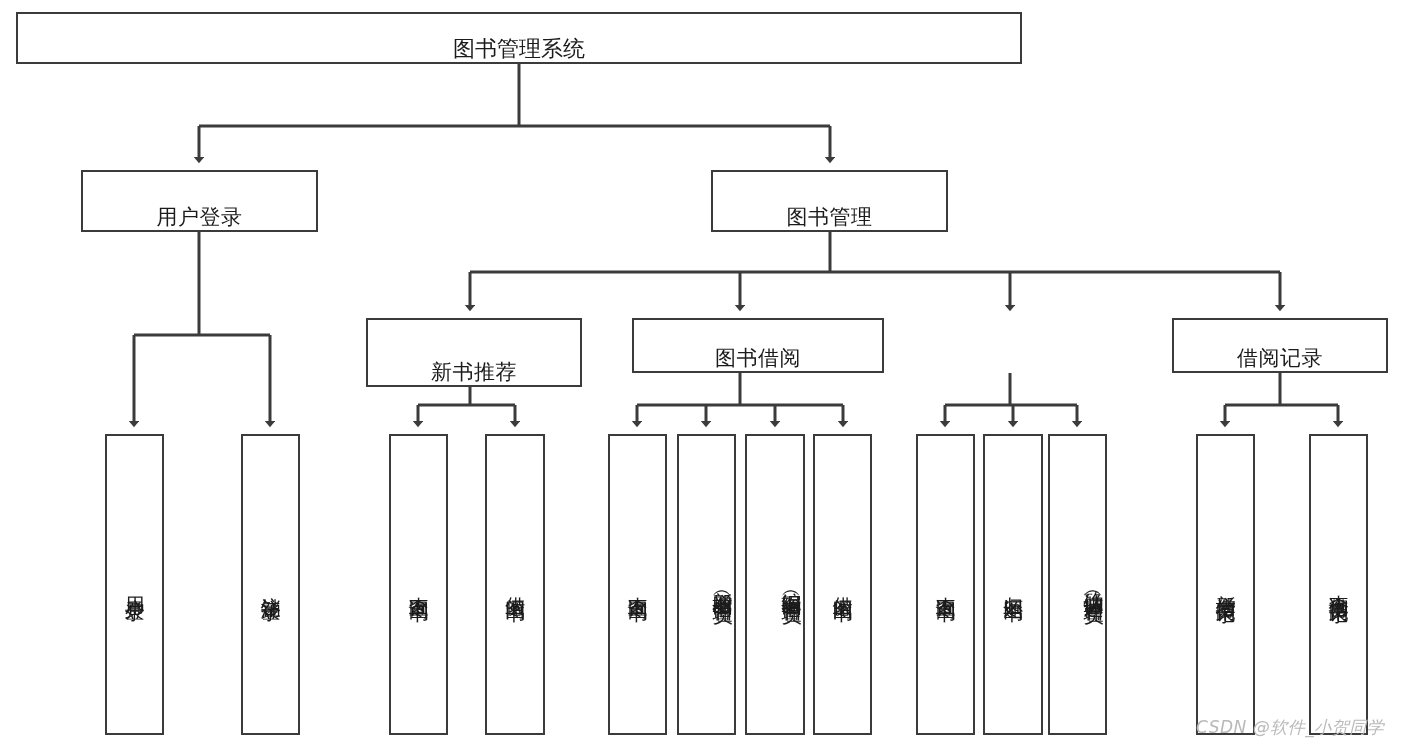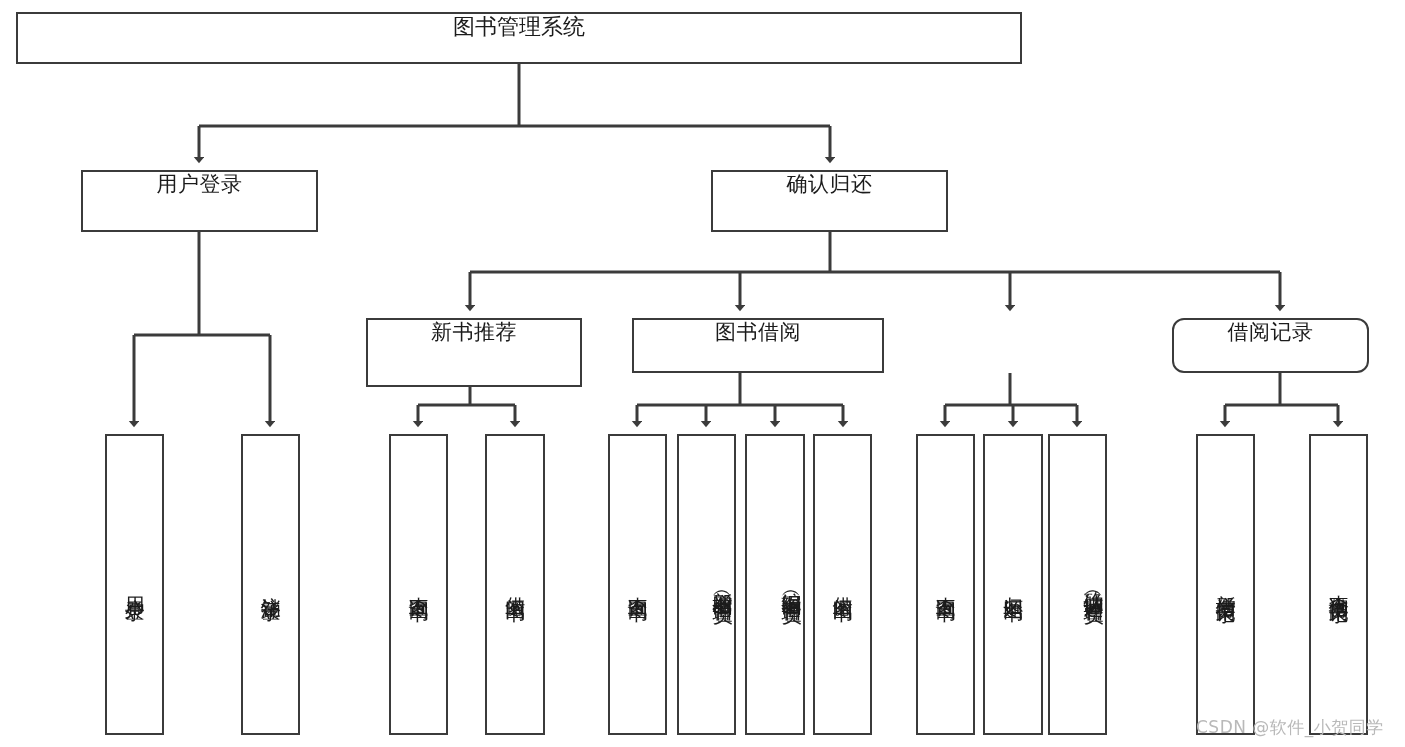--- a/index.html
+++ b/index.html
@@ -25,21 +25,21 @@
     width: 1405px;
     height: 747px;
     pointer-events: none;
   }
   .node {
     position: absolute;
     box-sizing: border-box;
     border: 2px solid #3b3b3b;
     background: #ffffff;
     display: flex;
-    align-items: flex-start;
+    align-items: flex-end;
     justify-content: center;
     color: #1b1b1b;
     line-height: 1.18;
   }
   .node.h {
     font-size: 21px;
     letter-spacing: 0.5px;
   }
   .node.root {
     font-size: 22px;
@@ -126,30 +126,30 @@
   </svg>
 
   <div class="node root" style="left:16px; top:12px; width:1006px; height:52px;">
     <span>图书管理系统</span>
   </div>
 
   <div class="node h" style="left:81px; top:170px; width:237px; height:62px;">
     <span>用户登录</span>
   </div>
   <div class="node h" style="left:711px; top:170px; width:237px; height:62px;">
-    <span>确认归还</span>
+    <span>图书管理</span>
   </div>
 
   <div class="node h" style="left:366px; top:318px; width:216px; height:69px;">
     <span>新书推荐</span>
   </div>
   <div class="node h" style="left:632px; top:318px; width:252px; height:55px;">
     <span>图书借阅</span>
   </div>
-  <div class="node h" style="left:1172px; top:318px; width:197px; height:55px;border-radius:12px;">
+  <div class="node h" style="left:1172px; top:318px; width:216px; height:55px;">
     <span>借阅记录</span>
   </div>
 
   <div class="node v mid" style="left:105px; top:434px; width:59px; height:301px;">
     <span class="vtext">用户登录</span>
   </div>
   <div class="node v mid" style="left:241px; top:434px; width:59px; height:301px;">
     <span class="vtext">注销登录</span>
   </div>
 
@@ -183,17 +183,17 @@
     <span class="vtext">确认归还（管理员）</span>
   </div>
 
   <div class="node v mid" style="left:1196px; top:434px; width:59px; height:301px;">
     <span class="vtext">新增借阅记录</span>
   </div>
   <div class="node v mid" style="left:1309px; top:434px; width:59px; height:301px;">
     <span class="vtext">查询借阅记录</span>
   </div>
 
-  <div class="watermark" style="left:1196px; top:716px;">
+  <div class="watermark" style="left:1196px; top:716px;font-style:italic;">
     <span>CSDN @软件_小贺同学</span>
   </div>
 
 </div>
 
 </body></html>

